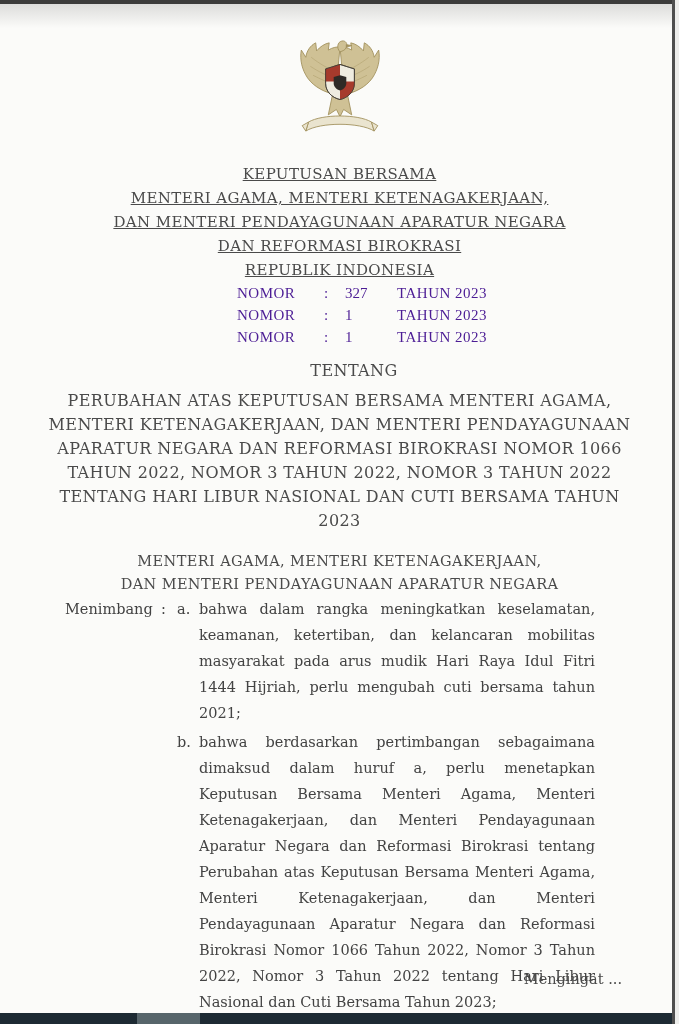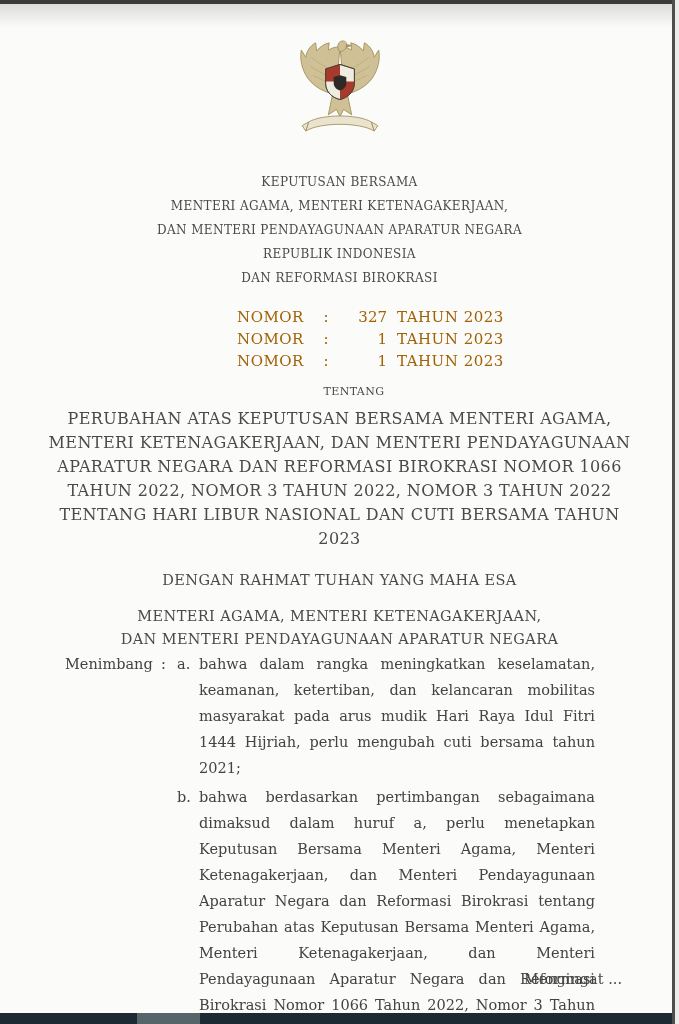--- a/index.html
+++ b/index.html
@@ -43,31 +43,31 @@
 
   
   .emblem-wrap {
     margin: 38px auto 0 auto;
     width: 108px; height: 106px;
     display: flex; align-items: center; justify-content: center;
   }
 
   
   .caps { text-align: center; letter-spacing: 0.4px; color: #4a4a4a; }
-  .doc-header { margin-top: 26px; font-size: 12px; line-height: 24px; }
+  .doc-header { margin-top: 18px; font-size: 15px; line-height: 24px; text-decoration: underline; }
   .doc-header div { white-space: nowrap; }
 
-  .nomor-block { margin-top: 16px; margin-left: 237px; font-size: 15px; line-height: 22px; color: #a16207; }
+  .nomor-block { margin-left: 237px; font-size: 15px; line-height: 22px; color: #4c1d95; font-family: Liberation Serif, serif; }
   .nomor-row { display: flex; }
   .nomor-label { width: 70px; text-align: left; letter-spacing: 0.5px; }
   .nomor-colon { width: 38px; text-align: center; }
-  .nomor-number { width: 42px; text-align: right; }
+  .nomor-number { width: 42px; text-align: left; }
   .nomor-year { margin-left: 10px; letter-spacing: 0.5px; }
 
-  .tentang { margin-top: 13px; font-size: 11px; margin-left: 29px; }
+  .tentang { margin-top: 13px; font-size: 16px; margin-left: 29px; }
 
   .decree-subject {
     margin: 9px auto 0 auto;
     width: 582px;
     font-size: 16px;
     line-height: 24px;
     text-align: center;
     letter-spacing: 0.4px;
     color: #4a4a4a;
   }
@@ -140,22 +140,22 @@
         <path d="M25,92 C40,83 80,83 95,92 L98,102 C82,92 38,92 22,102 Z"></path>
         <path d="M22,102 L18,96 L25,92 Z M98,102 L102,96 L95,92 Z"></path>
       </g>
     </svg>
   </div>
 
   <div class="doc-header caps">
     <div>KEPUTUSAN BERSAMA</div>
     <div>MENTERI AGAMA, MENTERI KETENAGAKERJAAN,</div>
     <div>DAN MENTERI PENDAYAGUNAAN APARATUR NEGARA</div>
+    <div>DAN REFORMASI BIROKRASI</div>
     <div>REPUBLIK INDONESIA</div>
-    <div>DAN REFORMASI BIROKRASI</div>
   </div>
 
   <div class="nomor-block">
     <div class="nomor-row">
       <span class="nomor-label">NOMOR</span>
       <span class="nomor-colon">:</span>
       <span class="nomor-number">327</span>
       <span class="nomor-year">TAHUN 2023</span>
     </div>
     <div class="nomor-row">
@@ -169,21 +169,20 @@
       <span class="nomor-colon">:</span>
       <span class="nomor-number">1</span>
       <span class="nomor-year">TAHUN 2023</span>
     </div>
   </div>
 
   <div class="tentang caps">TENTANG</div>
 
   <p class="decree-subject">PERUBAHAN ATAS KEPUTUSAN BERSAMA MENTERI AGAMA, MENTERI KETENAGAKERJAAN, DAN MENTERI PENDAYAGUNAAN APARATUR NEGARA DAN REFORMASI BIROKRASI NOMOR 1066 TAHUN 2022, NOMOR 3 TAHUN 2022, NOMOR 3 TAHUN 2022 TENTANG HARI LIBUR NASIONAL DAN CUTI BERSAMA TAHUN 2023</p>
 
-  <div class="invocation caps">DENGAN RAHMAT TUHAN YANG MAHA ESA</div>
 
   <div class="issuers caps">
     <div>MENTERI AGAMA, MENTERI KETENAGAKERJAAN,</div>
     <div>DAN MENTERI PENDAYAGUNAAN APARATUR NEGARA</div>
   </div>
 
   <div class="menimbang-section">
     <span class="menimbang-label">Menimbang</span>
     <span class="menimbang-colon">:</span>
     <div class="menimbang-items">

